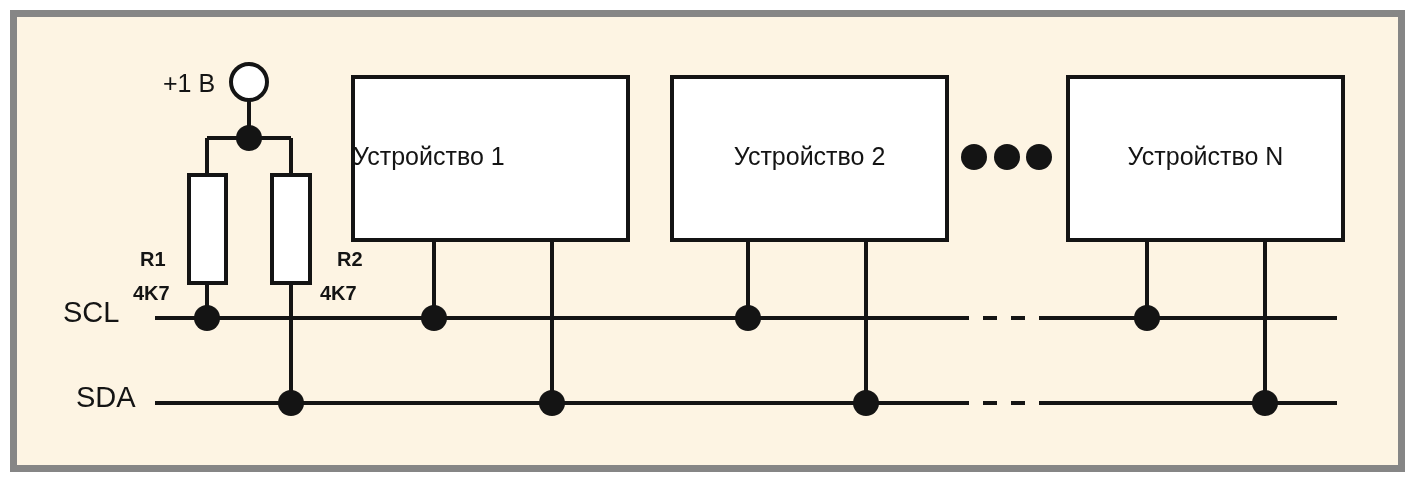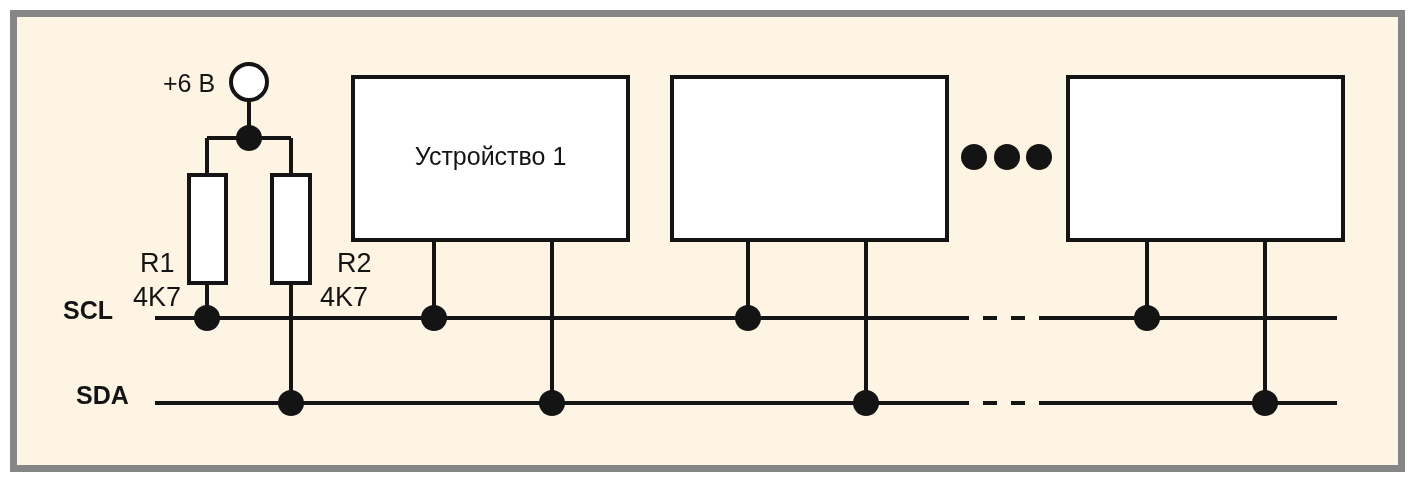--- a/index.html
+++ b/index.html
@@ -3,22 +3,22 @@
 <meta charset="utf-8">
 <style>
   html,body{margin:0;padding:0;background:#ffffff;}
   body{width:1415px;height:482px;font-family:"Liberation Sans",sans-serif;}
   #root{position:relative;width:1415px;height:482px;overflow:hidden;background:#ffffff;}
   #frame{position:absolute;left:10px;top:10px;width:1395px;height:462px;
          box-sizing:border-box;border:7px solid #868686;background:#fdf4e3;}
   #canvas{position:absolute;left:0;top:0;width:1415px;height:482px;}
   .lbl{position:absolute;white-space:pre;color:#141414;font-family:"Liberation Sans",sans-serif;}
   .dev-lbl{font-size:25px;}
-  .bus-lbl{font-size:25px;font-weight:bold;}
-  .r-lbl{font-size:27px;}
+  .bus-lbl{font-size:29px;}
+  .r-lbl{font-size:20px;font-weight:bold;}
   .v-lbl{font-size:25px;}
 </style>
 </head>
 <body>
 
 <div id="root">
   <div id="frame"></div>
 
   <svg id="canvas" viewBox="0 0 1415 482" xmlns="http://www.w3.org/2000/svg">
 
@@ -87,25 +87,27 @@
       <rect x="1068" y="77" width="275" height="163" fill="#ffffff" stroke="#141414" stroke-width="4"></rect>
     </g>
     <g>
       <line x1="1147" y1="240" x2="1147" y2="318" stroke="#141414" stroke-width="4"></line>
       <circle cx="1147" cy="318" r="13" fill="#141414"></circle>
       <line x1="1265" y1="240" x2="1265" y2="403" stroke="#141414" stroke-width="4"></line>
       <circle cx="1265" cy="403" r="13" fill="#141414"></circle>
     </g>
   </svg>
 
-  <div class="lbl v-lbl" style="left:163px;top:69px;">+6 В</div>
+  <div class="lbl v-lbl" style="left:163px;top:69px;">+1 В</div>
 
   <div class="lbl r-lbl" style="left:140px;top:248px;">R1</div>
   <div class="lbl r-lbl" style="left:133px;top:282px;">4K7</div>
 
   <div class="lbl r-lbl" style="left:337px;top:248px;">R2</div>
   <div class="lbl r-lbl" style="left:320px;top:282px;">4K7</div>
 
   <div class="lbl bus-lbl" style="left:63px;top:296px;">SCL</div>
   <div class="lbl bus-lbl" style="left:76px;top:381px;">SDA</div>
 
-  <div class="lbl dev-lbl" style="left:353px;top:142px;width:275px;text-align:center;">Устройство 1</div>
+  <div class="lbl dev-lbl" style="left:353px;top:142px;width:275px;">Устройство 1</div>
+  <div class="lbl dev-lbl" style="left:672px;top:142px;width:275px;text-align:center;">Устройство 2</div>
+  <div class="lbl dev-lbl" style="left:1068px;top:142px;width:275px;text-align:center;">Устройство N</div>
 </div>
 
 </body></html>

